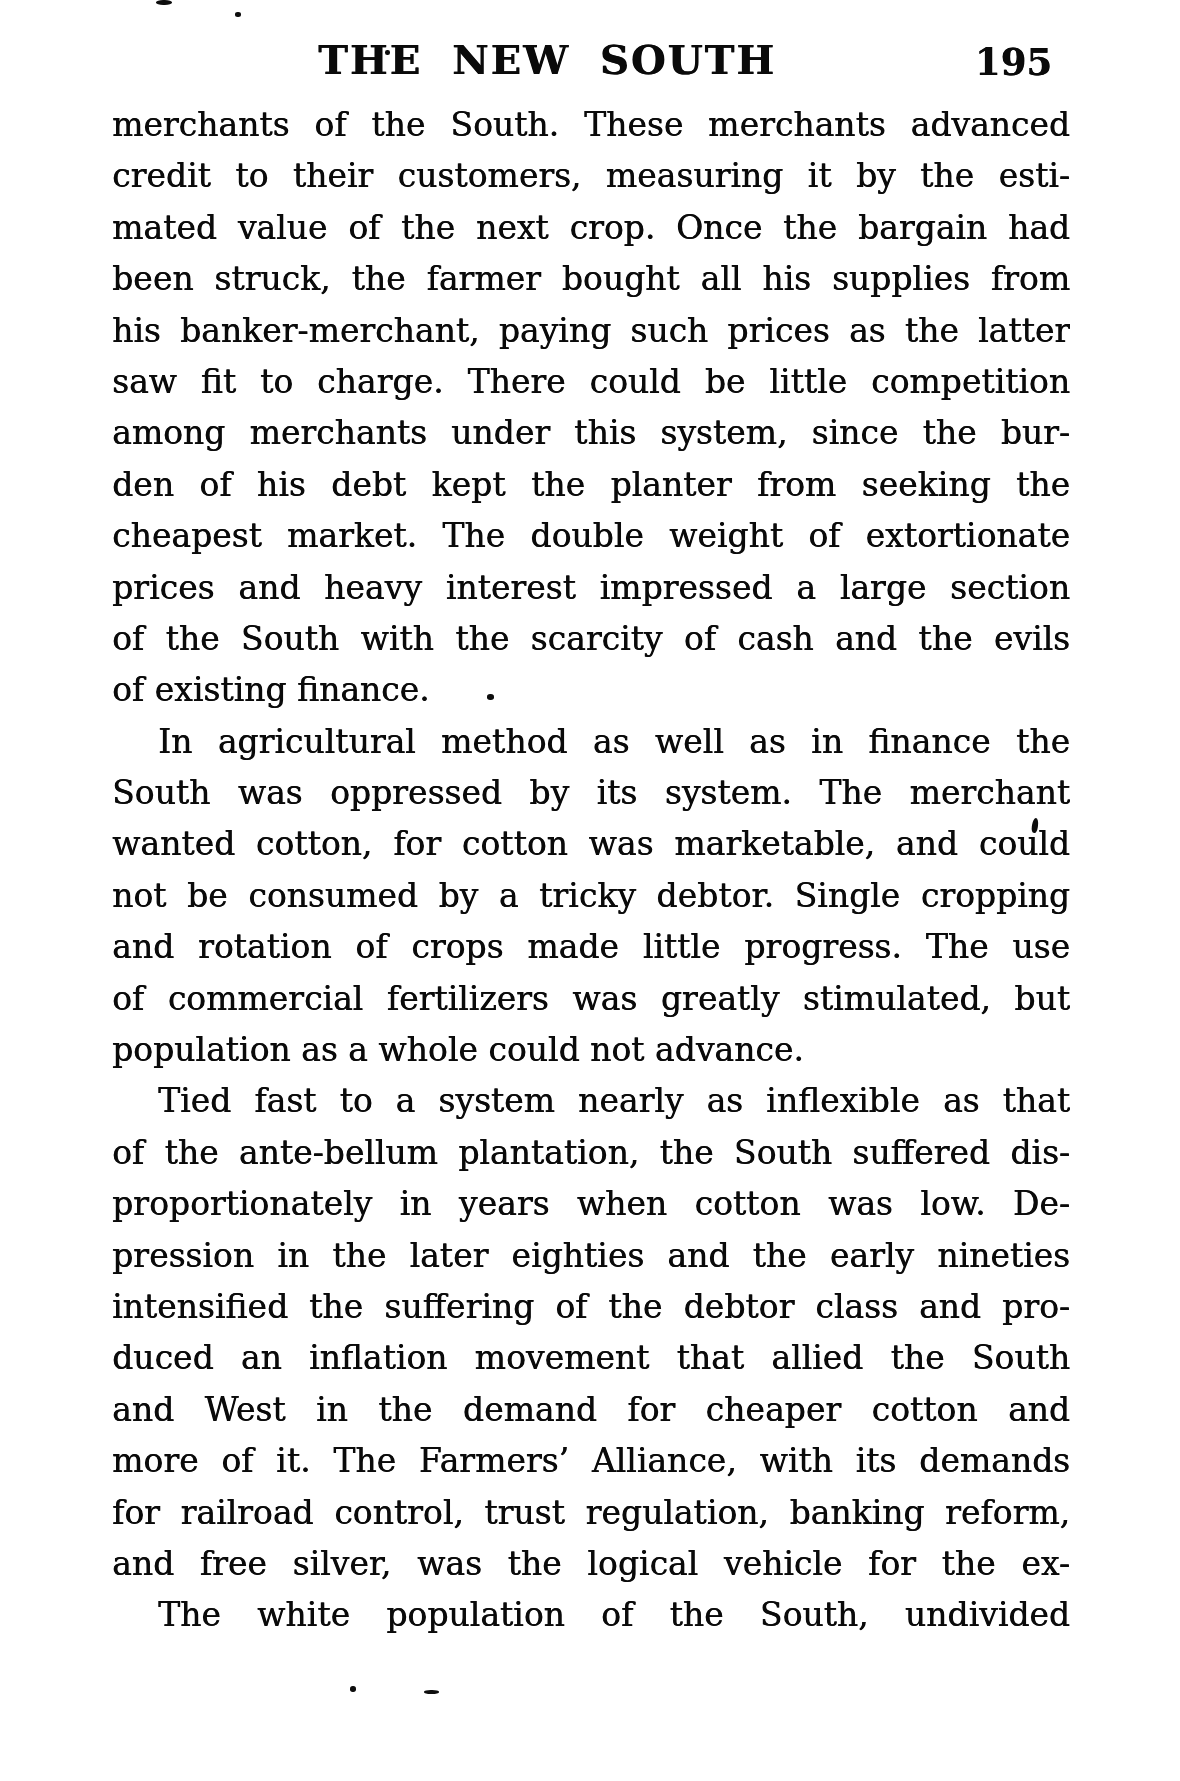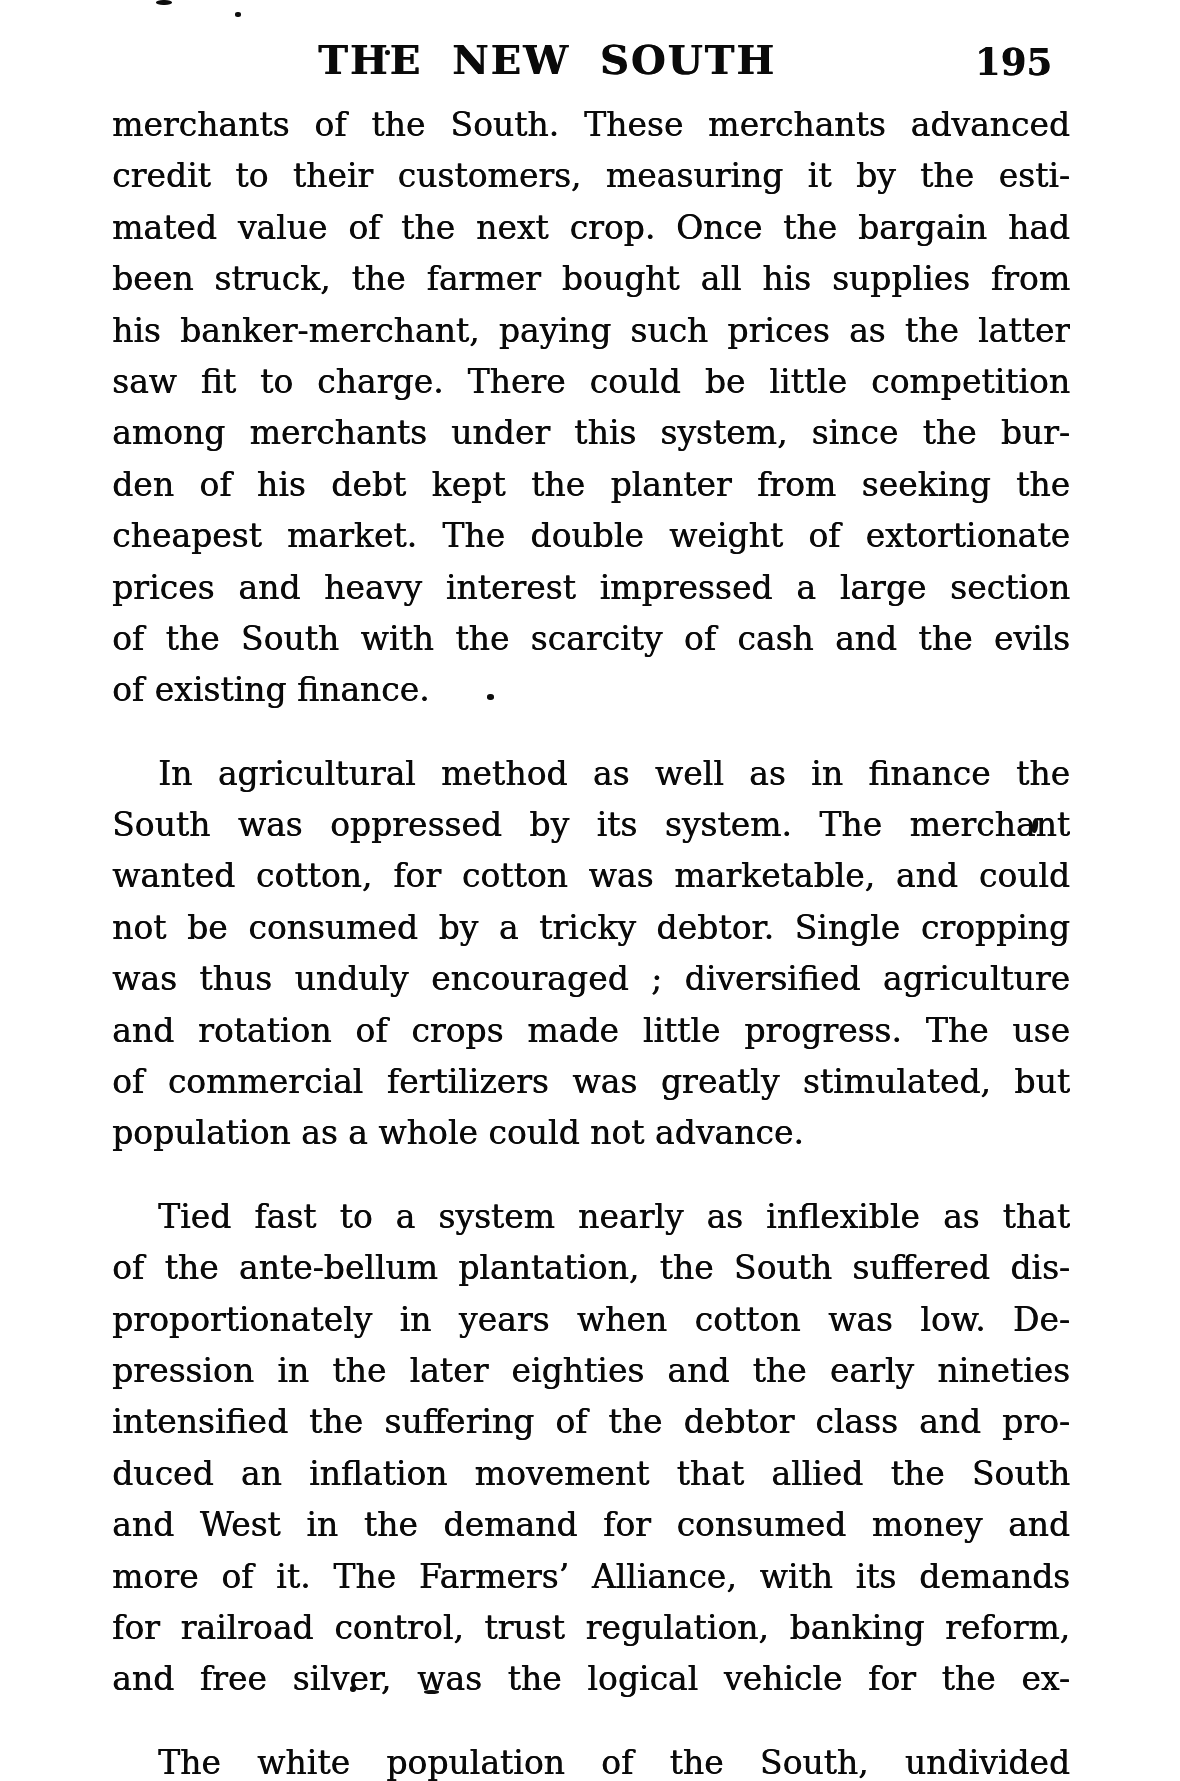--- a/index.html
+++ b/index.html
@@ -57,21 +57,21 @@
     white-space: normal;
   }
   .jl {               
     text-align: justify;
     text-align-last: justify;
   }
   .ll {               
     text-align: center;
     text-align-last: left;
   }
-  .ind { padding-left: 46px; box-sizing: border-box; margin-top: 32px; }
+  .ind { padding-left: 46px; box-sizing: border-box; }
   
   .speck {
     position: absolute;
     background: #0d0d0d;
     border-radius: 45%;
   }
   .speck-dash-top   { left: 156px; top: 0;      width: 16px; height: 5px; }
   .speck-dot-top    { left: 235px; top: 12px;   width: 6px;  height: 5px; }
   .speck-dot-title  { left: 385px; top: 50px;   width: 5px;  height: 5px; }
   .speck-dot-finance{ left: 487px; top: 694px;  width: 7px;  height: 6px; }
@@ -102,34 +102,33 @@
       <div class="text-line jl">prices and heavy interest impressed a large section</div>
       <div class="text-line jl">of the South with the scarcity of cash and the evils</div>
       <div class="text-line ll">of existing finance.</div>
     </div>
 
     <div class="paragraph">
       <div class="text-line jl ind">In agricultural method as well as in finance the</div>
       <div class="text-line jl">South was oppressed by its system. The merchant</div>
       <div class="text-line jl">wanted cotton, for cotton was marketable, and could</div>
       <div class="text-line jl">not be consumed by a tricky debtor. Single cropping</div>
-      <div class="text-line jl">was thus unduly encouraged ; diversified agriculture</div>
       <div class="text-line jl">and rotation of crops made little progress. The use</div>
       <div class="text-line jl">of commercial fertilizers was greatly stimulated, but</div>
       <div class="text-line ll">population as a whole could not advance.</div>
     </div>
 
     <div class="paragraph">
       <div class="text-line jl ind">Tied fast to a system nearly as inflexible as that</div>
       <div class="text-line jl">of the ante-bellum plantation, the South suffered dis-</div>
       <div class="text-line jl">proportionately in years when cotton was low. De-</div>
       <div class="text-line jl">pression in the later eighties and the early nineties</div>
       <div class="text-line jl">intensified the suffering of the debtor class and pro-</div>
       <div class="text-line jl">duced an inflation movement that allied the South</div>
-      <div class="text-line jl">and West in the demand for consumed money and</div>
+      <div class="text-line jl">and West in the demand for cheaper cotton and</div>
       <div class="text-line jl">more of it. The Farmers’ Alliance, with its demands</div>
       <div class="text-line jl">for railroad control, trust regulation, banking reform,</div>
       <div class="text-line jl">and free silver, was the logical vehicle for the ex-</div>
     </div>
 
     <div class="paragraph">
       <div class="text-line jl ind">The white population of the South, undivided</div>
     </div>
 
   </div>

